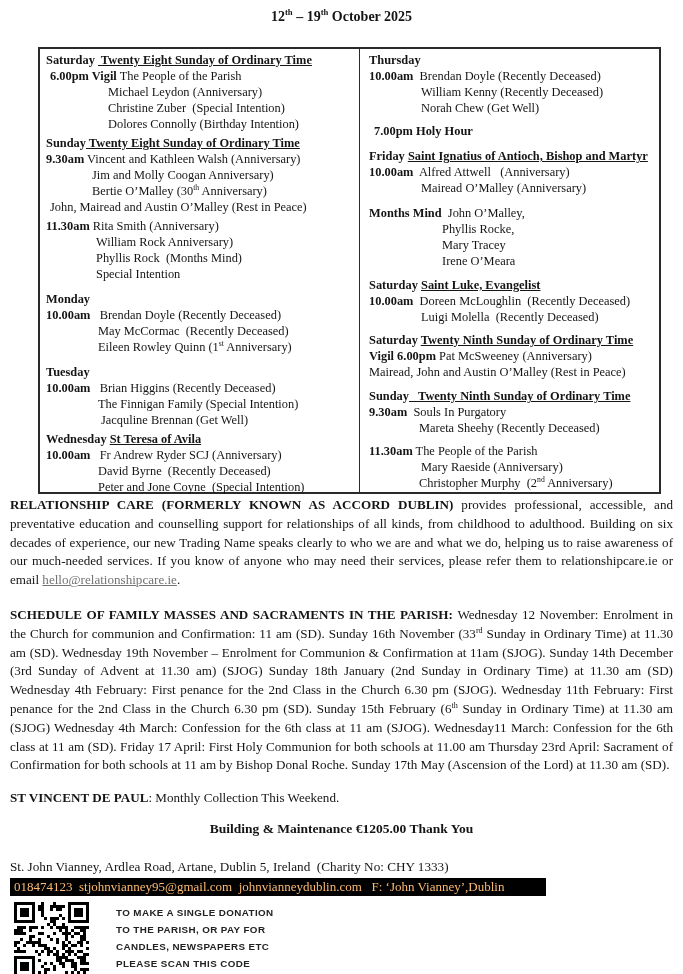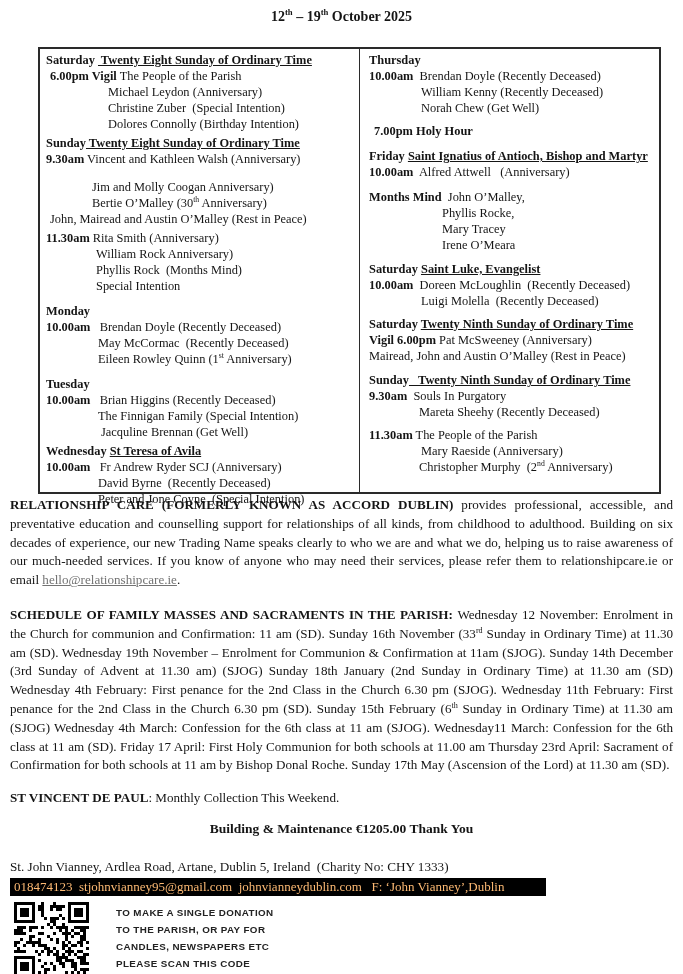--- a/index.html
+++ b/index.html
@@ -38,21 +38,21 @@
   <div class="intentions-box">
     <div class="col col-left">
         <div class="iline"><span class="b">Saturday </span><span class="b u"> Twenty Eight Sunday of Ordinary Time</span></div>
         <div class="iline" style="padding-left: 4px;"><span class="b">6.00pm Vigil</span><span> The People of the Parish</span></div>
         <div class="iline" style="padding-left: 62px;"><span>Michael Leydon (Anniversary)</span></div>
         <div class="iline" style="padding-left: 62px;"><span>Christine Zuber  (Special Intention)</span></div>
         <div class="iline" style="padding-left: 62px;"><span>Dolores Connolly (Birthday Intention)</span></div>
         <div style="height: 3px;"></div>
         <div class="iline"><span class="b">Sunday</span><span class="b u"> Twenty Eight Sunday of Ordinary Time</span></div>
         <div class="iline"><span class="b">9.30am</span><span> Vincent and Kathleen Walsh (Anniversary)</span></div>
-        <div class="iline" style="padding-left: 46px; margin-top: 12px;"><span>Jim and Molly Coogan Anniversary)</span></div>
+        <div class="iline" style="padding-left: 46px;"><span>Jim and Molly Coogan Anniversary)</span></div>
         <div class="iline" style="padding-left: 46px;"><span>Bertie O’Malley (30</span><sup>th</sup><span> Anniversary)</span></div>
         <div class="iline" style="padding-left: 4px;"><span>John, Mairead and Austin O’Malley (Rest in Peace)</span></div>
         <div style="height: 3px;"></div>
         <div class="iline"><span class="b">11.30am</span><span> Rita Smith (Anniversary)</span></div>
         <div class="iline" style="padding-left: 50px;"><span>William Rock Anniversary)</span></div>
         <div class="iline" style="padding-left: 50px;"><span>Phyllis Rock  (Months Mind)</span></div>
         <div class="iline" style="padding-left: 50px;"><span>Special Intention</span></div>
         <div style="height: 9px;"></div>
         <div class="iline"><span class="b">Monday</span></div>
         <div class="iline"><span class="b">10.00am</span><span>   Brendan Doyle (Recently Deceased)</span></div>
@@ -72,20 +72,21 @@
     <div class="col col-right">
         <div class="iline"><span class="b">Thursday</span></div>
         <div class="iline"><span class="b">10.00am</span><span>  Brendan Doyle (Recently Deceased)</span></div>
         <div class="iline" style="padding-left: 52px;"><span>William Kenny (Recently Deceased)</span></div>
         <div class="iline" style="padding-left: 52px;"><span>Norah Chew (Get Well)</span></div>
         <div style="height: 7px;"></div>
         <div class="iline" style="padding-left: 5px;"><span class="b">7.00pm Holy Hour</span></div>
         <div style="height: 9px;"></div>
         <div class="iline"><span class="b">Friday </span><span class="b u">Saint Ignatius of Antioch, Bishop and Martyr</span></div>
         <div class="iline"><span class="b">10.00am</span><span>  Alfred Attwell   (Anniversary)</span></div>
+        <div class="iline" style="padding-left: 52px;"><span>Mairead O’Malley (Anniversary)</span></div>
         <div style="height: 9px;"></div>
         <div class="iline"><span class="b">Months Mind</span><span>  John O’Malley,</span></div>
         <div class="iline" style="padding-left: 73px;"><span>Phyllis Rocke,</span></div>
         <div class="iline" style="padding-left: 73px;"><span>Mary Tracey</span></div>
         <div class="iline" style="padding-left: 73px;"><span>Irene O’Meara</span></div>
         <div style="height: 8px;"></div>
         <div class="iline"><span class="b">Saturday </span><span class="b u">Saint Luke, Evangelist</span></div>
         <div class="iline"><span class="b">10.00am</span><span>  Doreen McLoughlin  (Recently Deceased)</span></div>
         <div class="iline" style="padding-left: 52px;"><span>Luigi Molella  (Recently Deceased)</span></div>
         <div style="height: 7px;"></div>

